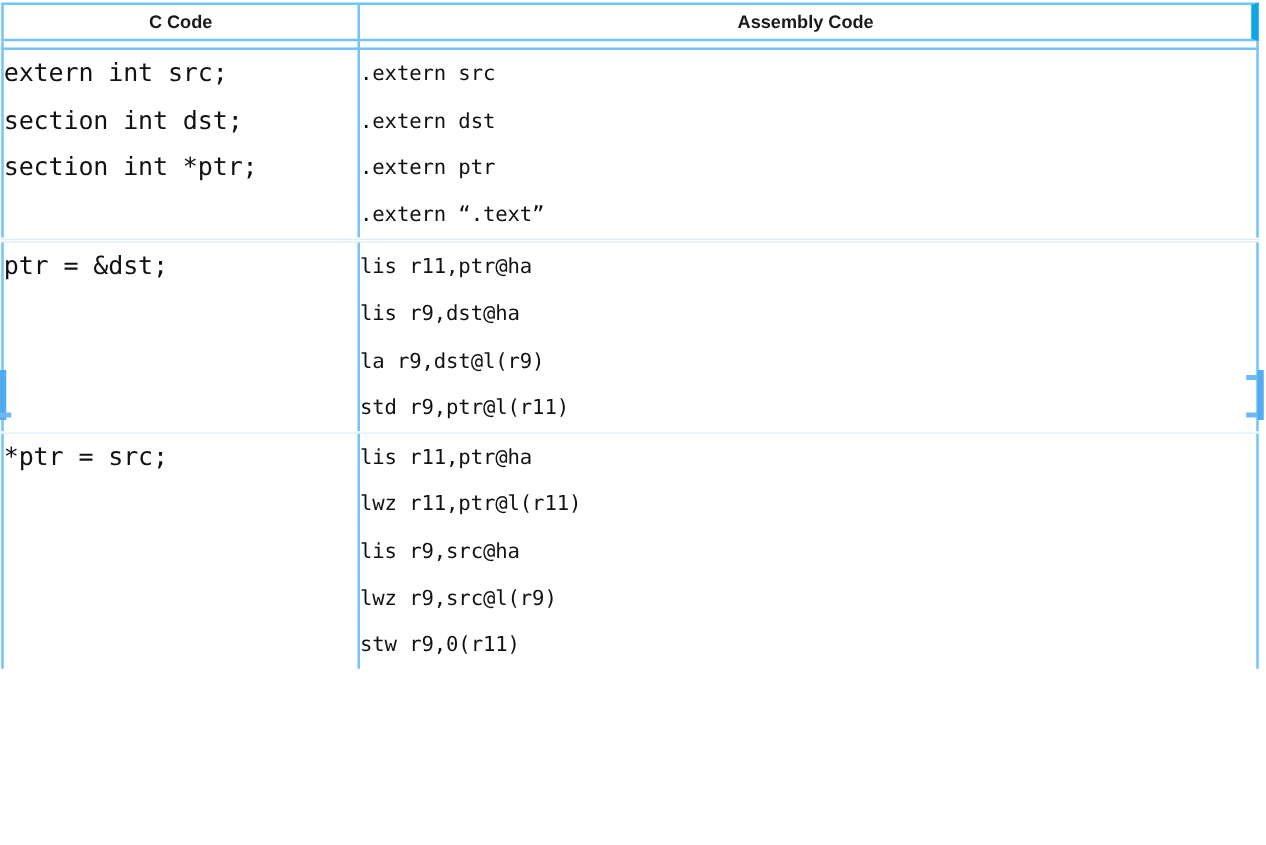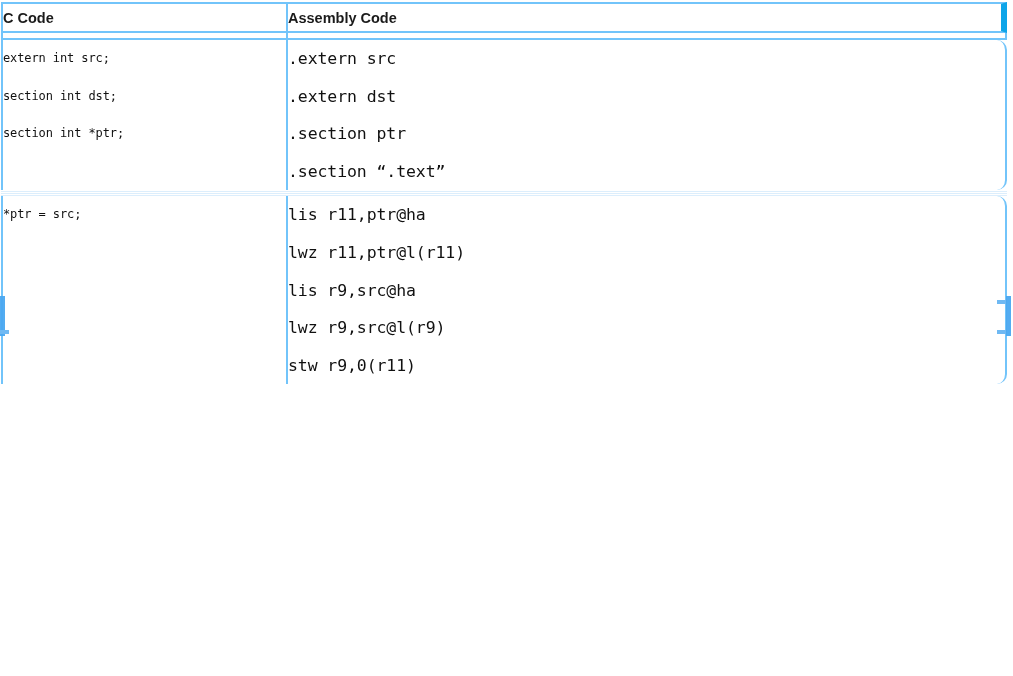--- a/index.html
+++ b/index.html
@@ -21,21 +21,21 @@
     top: 2px;
     width: 1006px;
     border-collapse: separate;
     border-spacing: 0;
     table-layout: fixed;
   }
 
   
   .hdr-cell {
     height: 27px;
-    text-align: left;
+    text-align: center;
     vertical-align: middle;
     font-family: "Liberation Sans", sans-serif;
     font-size: 14.5px;
     color: #1a1a1a;
     border-top: 2px solid #72c4fa;
     border-bottom: 2px solid #72c4fa;
     padding: 0;
   }
   .hdr-c {
     width: 287px;
@@ -68,38 +68,37 @@
   }
   .c-cell {
     width: 287px;
     border-left: 2px solid #72c4fa;
     border-right: 2px solid #72c4fa;
     padding: 7px 0 0 6px;
   }
   .asm-cell {
     border-right: 2px solid #72c4fa;
     padding: 7px 0 0 7px;
-    border-radius: 10px;
   }
   .row-sep > td {
     height: 1px;
     padding: 0;
     border-bottom: 1px solid #dceefc;
   }
 
   .code-line {
     font-family: "DejaVu Sans Mono", "Liberation Mono", monospace;
     font-size: 16.5px;
     line-height: 37.6px;
     color: #111111;
     white-space: pre;
     letter-spacing: -0.1px;
   }
 
-  .c-cell .code-line { font-size: 12px; }
+  .c-cell .code-line { font-size: 20px; }
 
   
   .sel-handle {
     position: absolute;
     width: 5px;
     height: 40px;
     background: #4aa8f0;
     opacity: 0.95;
   }
   .sel-handle.left  { left: 0px;    top: 296px; }
@@ -136,34 +135,45 @@
 
     <tr class="body-row">
       <td class="c-cell">
         <div class="code-line">extern int src;</div>
         <div class="code-line">section int dst;</div>
         <div class="code-line">section int *ptr;</div>
       </td>
       <td class="asm-cell">
         <div class="code-line">.extern src</div>
         <div class="code-line">.extern dst</div>
-        <div class="code-line">.section ptr</div>
-        <div class="code-line">.section “.text”</div>
+        <div class="code-line">.extern ptr</div>
+        <div class="code-line">.extern “.text”</div>
       </td>
     </tr>
     <tr class="row-sep">
         <td></td>
         <td></td>
       </tr>
 
     <tr class="row-sep">
         <td></td>
         <td></td>
       </tr>
 
+    <tr class="body-row">
+      <td class="c-cell">
+        <div class="code-line">ptr = &amp;dst;</div>
+      </td>
+      <td class="asm-cell">
+        <div class="code-line">lis r11,ptr@ha</div>
+        <div class="code-line">lis r9,dst@ha</div>
+        <div class="code-line">la r9,dst@l(r9)</div>
+        <div class="code-line">std r9,ptr@l(r11)</div>
+      </td>
+    </tr>
     <tr class="row-sep">
         <td></td>
         <td></td>
       </tr>
 
     <tr class="body-row">
       <td class="c-cell">
         <div class="code-line">*ptr = src;</div>
       </td>
       <td class="asm-cell">

